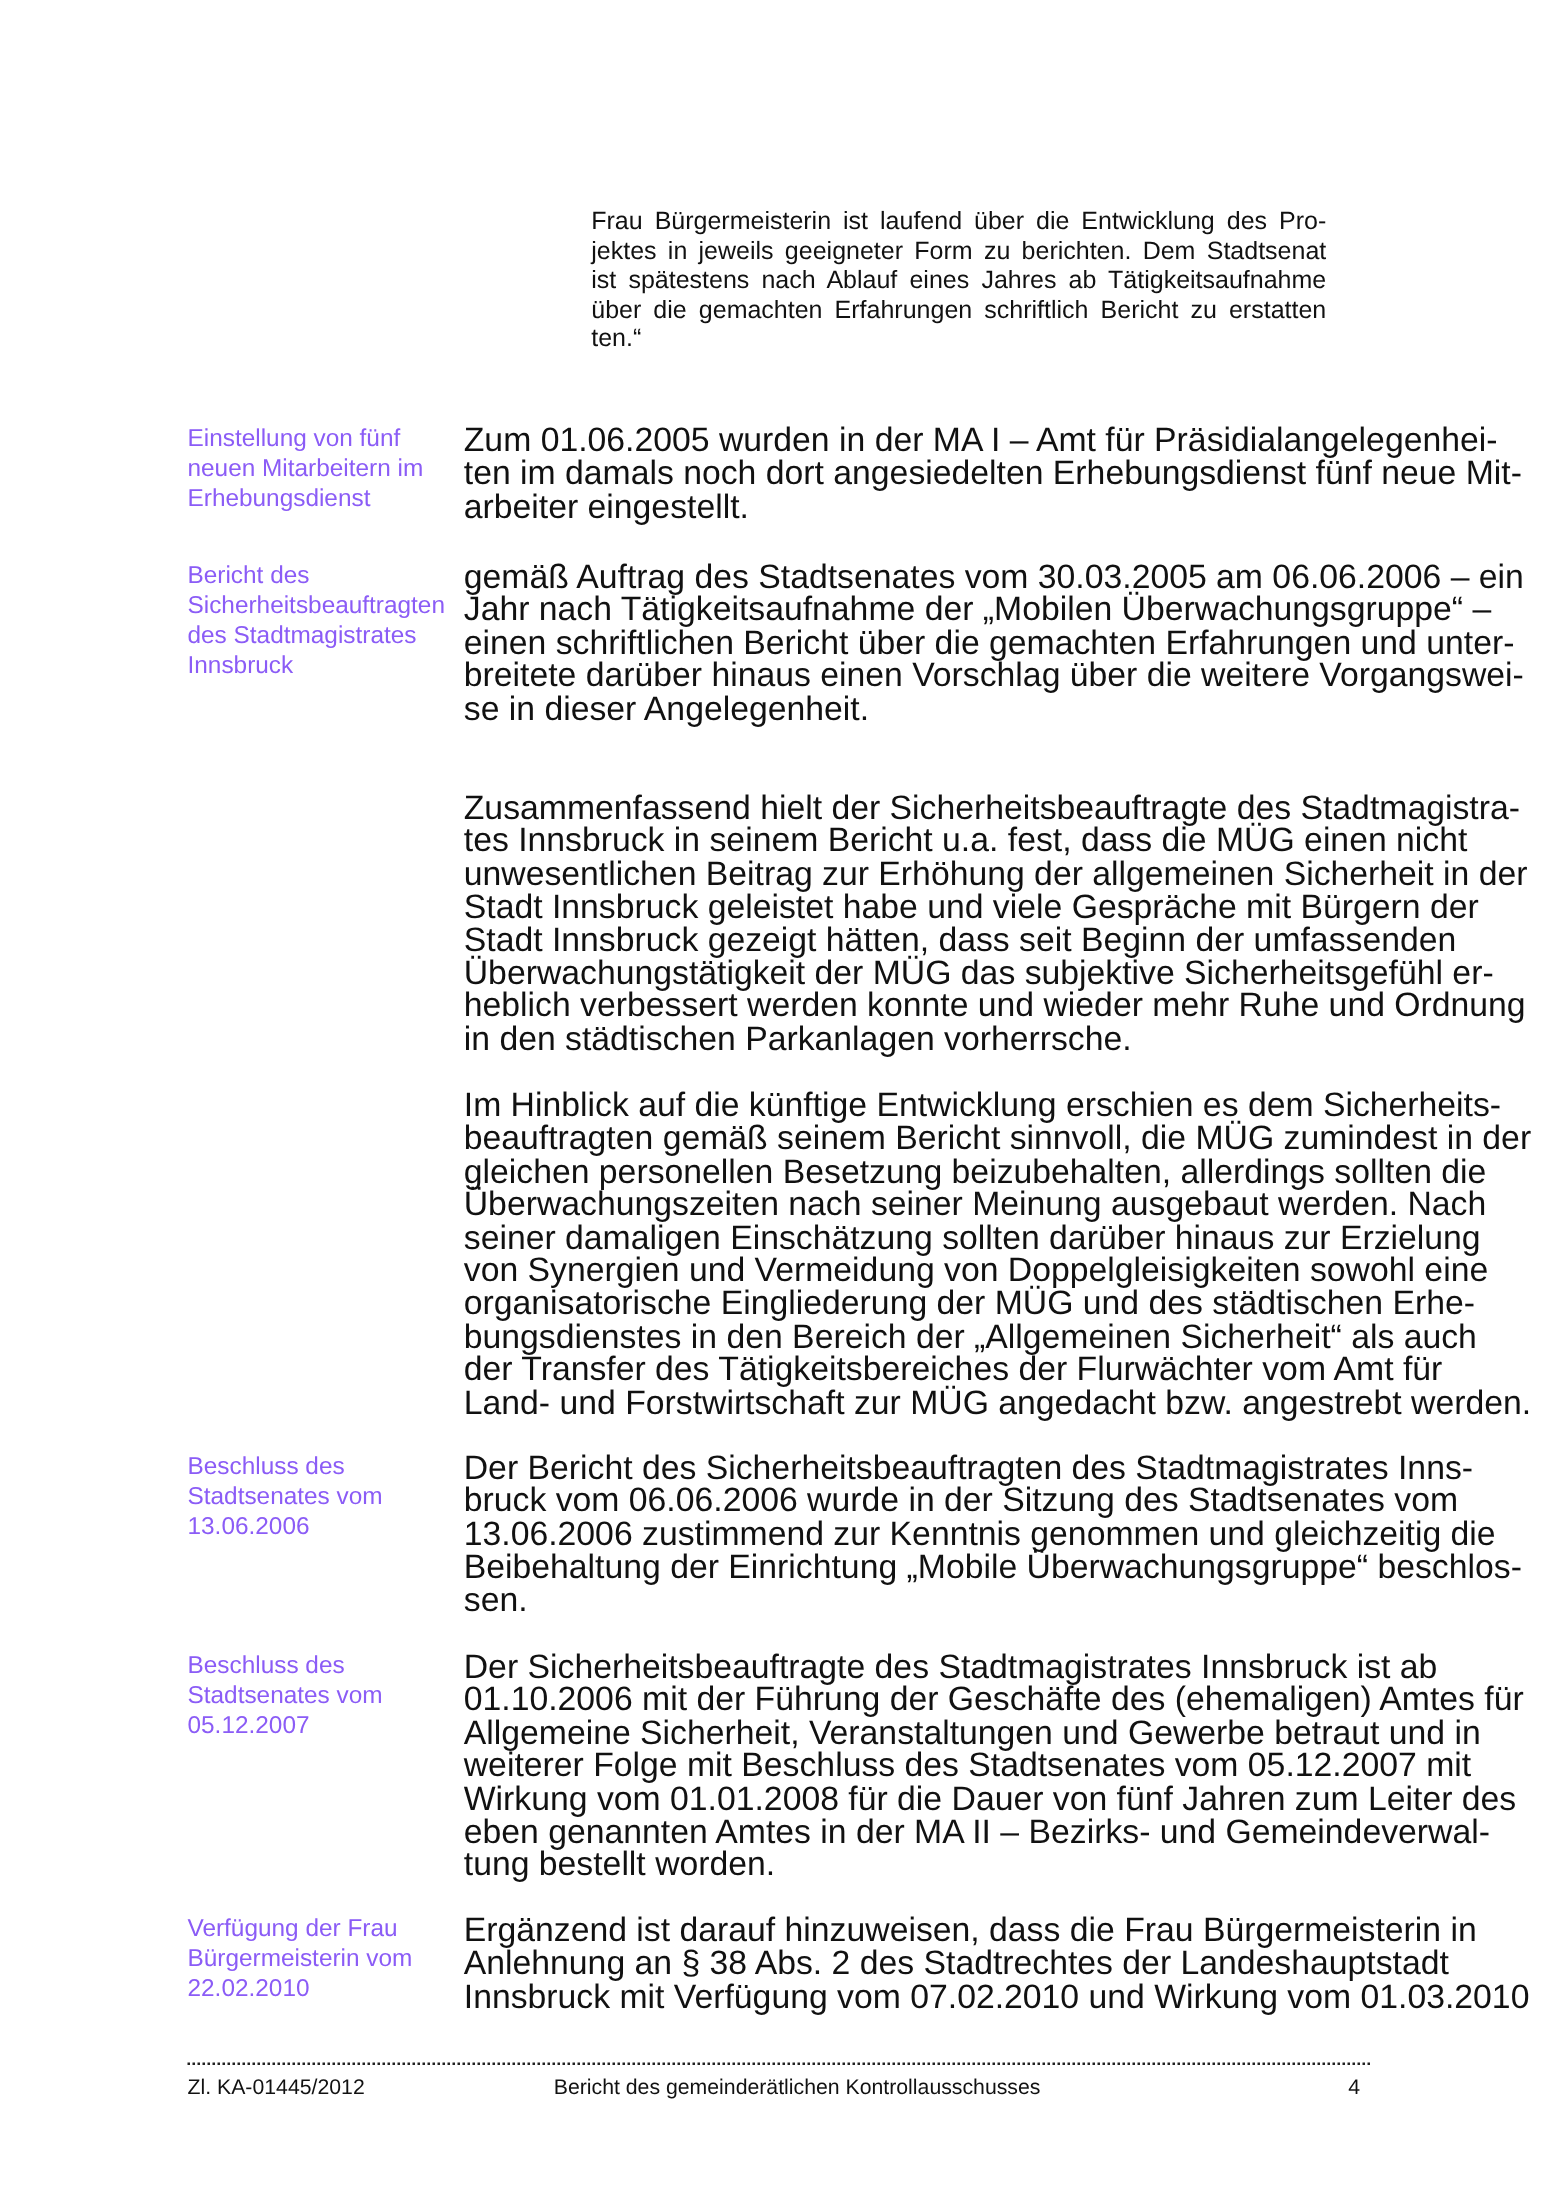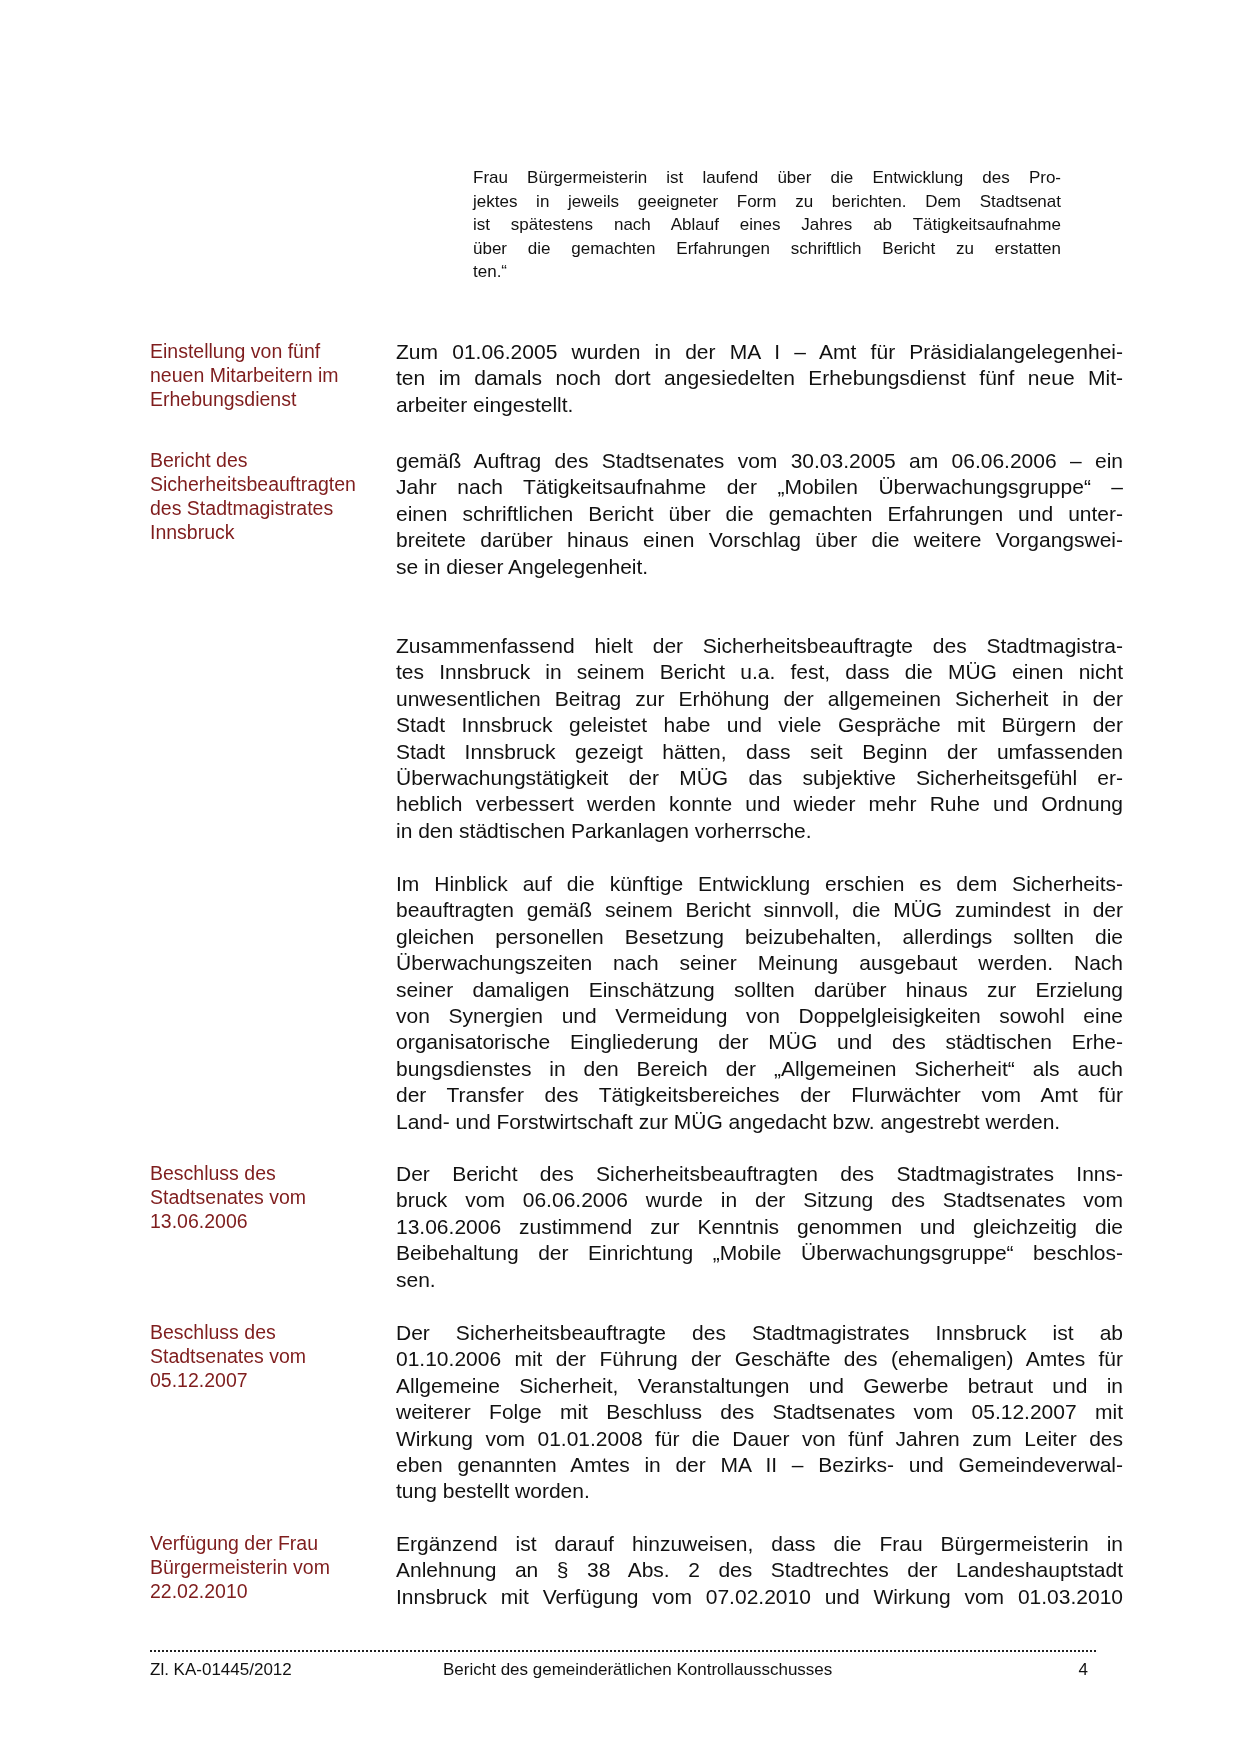--- a/index.html
+++ b/index.html
@@ -1,23 +1,23 @@
 <!DOCTYPE html>
 <html><head>
 <meta charset="utf-8">
 <style>
   html, body { margin: 0; padding: 0; background: #ffffff; }
   body { width: 1240px; height: 1755px; position: relative; overflow: hidden;
          font-family: "Liberation Sans", "DejaVu Sans", sans-serif; color: #111111; }
   .quote { position: absolute; left: 473px; top: 166px; width: 588px;
-           font-size: 17px; line-height: 23.6px; text-align: justify; hyphens: manual; }
+           font-size: 20px; line-height: 23.6px; text-align: justify; hyphens: manual; }
   .section { position: absolute; left: 0; width: 1240px; }
   .side { position: absolute; left: 150px; width: 225px; font-size: 19.5px;
-          line-height: 24px; color: #7f1d1d; }
-  .body { position: absolute; left: 396px; width: 727px; font-size: 21px;
+          line-height: 24px; color: #8b5cf6; }
+  .body { position: absolute; left: 371px; width: 727px; font-size: 27px;
           line-height: 26.4px; text-align: justify; text-align-last: left; }
   .line { display: block; text-align: justify; text-align-last: justify; white-space: nowrap; }
   .line.last { text-align-last: left; }
   .footer-rule { position: absolute; left: 150px; top: 1650px; width: 946px;
                  border-top: 2px dotted #222; }
   .footer { position: absolute; left: 150px; top: 1660px; width: 946px; font-size: 17px;
             color: #111; }
   .footer .ref { position: absolute; left: 0; }
   .footer .title { position: absolute; left: 293px; }
   .footer .page { position: absolute; right: 8px; }

